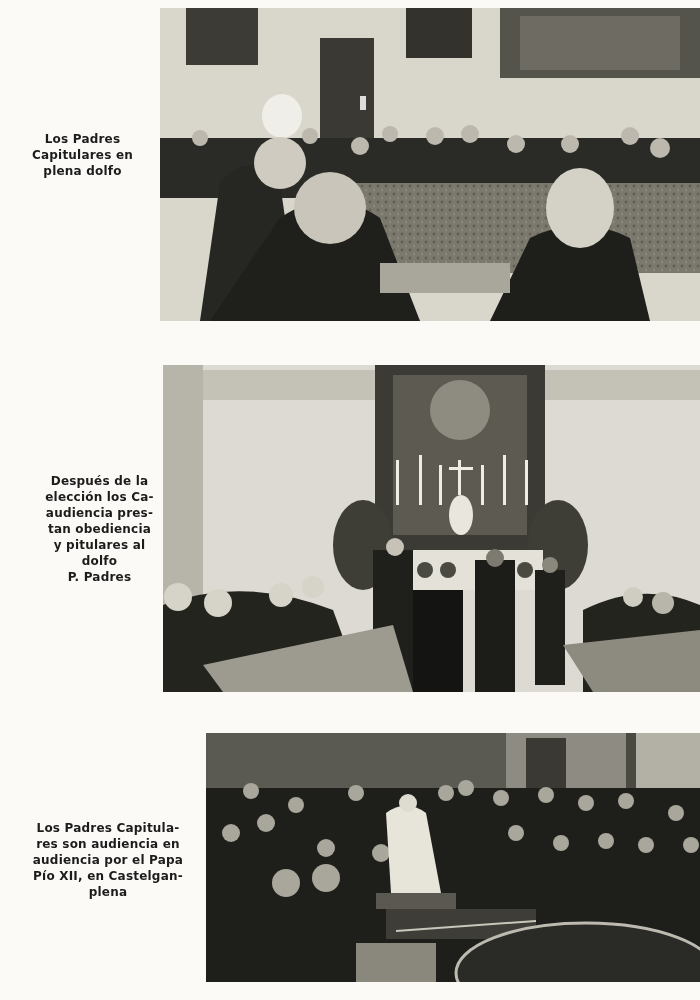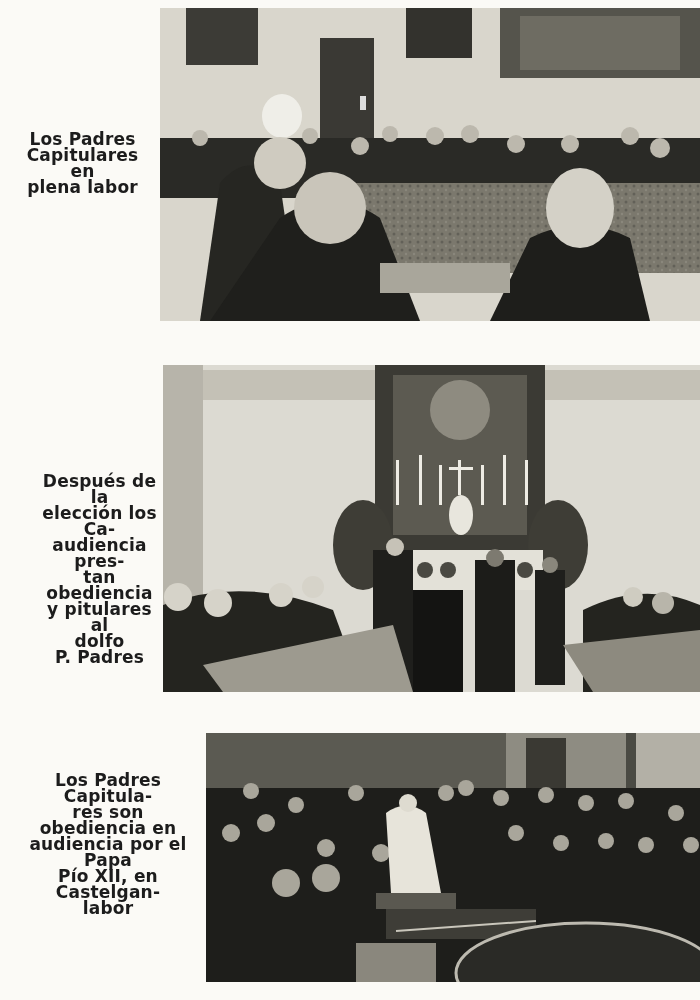--- a/index.html
+++ b/index.html
@@ -3,36 +3,36 @@
 <meta charset="utf-8">
 <style>
   html, body { margin: 0; padding: 0; }
   body {
     width: 700px; height: 1000px; position: relative; overflow: hidden;
     background: #fbfaf6;
     font-family: "DejaVu Sans", sans-serif;
   }
   .caption {
     position: absolute; text-align: center; font-weight: bold;
-    font-size: 17px; line-height: 16px; color: #1c1c1c;
+    font-size: 12px; line-height: 16px; color: #1c1c1c;
     font-family: "DejaVu Sans", sans-serif; letter-spacing: 0.2px;
   }
   .caption span { display: block; }
   .photo {
     position: absolute; overflow: hidden; background: #6d6b63;
   }
   .photo svg { display: block; width: 100%; height: 100%; }
 </style>
 </head>
 <body>
 
 <div class="caption" style="left:20px; top:131px; width:125px;">
   <span>Los Padres</span>
   <span>Capitulares en</span>
-  <span>plena labor</span>
+  <span>plena dolfo</span>
 </div>
 <div class="photo" style="left:160px; top:8px; width:540px; height:313px;">
   <svg viewBox="0 0 540 313" preserveAspectRatio="none">
     <rect width="540" height="313" fill="#d9d6cc"></rect>
 
     <rect x="26" y="0" width="72" height="57" fill="#3c3b36"></rect>
     <rect x="160" y="30" width="54" height="130" fill="#3a3934"></rect>
     <rect x="200" y="88" width="6" height="14" fill="#ddd"></rect>
     <rect x="246" y="0" width="66" height="50" fill="#33322d"></rect>
     <rect x="340" y="0" width="200" height="70" fill="#55544c"></rect>
@@ -133,26 +133,26 @@
     </g>
     <path d="M40 300 L230 260 L250 327 L60 327 Z" fill="#9d9a8f"></path>
 
     <path d="M420 245 Q480 215 537 240 L537 327 L420 327 Z" fill="#24241f"></path>
     <circle cx="470" cy="232" r="10" fill="#cfccc1"></circle>
       <circle cx="500" cy="238" r="11" fill="#b8b5aa"></circle>
     <path d="M400 280 L537 265 L537 327 L430 327 Z" fill="#8d8a7f"></path>
   </svg>
 </div>
 
-<div class="caption" style="left:28px; top:772px; width:160px;">
+<div class="caption" style="left:28px; top:820px; width:160px;">
   <span>Los Padres Capitula-</span>
-  <span>res son obediencia en</span>
+  <span>res son audiencia en</span>
   <span>audiencia por el Papa</span>
   <span>Pío XII, en Castelgan-</span>
-  <span>labor</span>
+  <span>plena</span>
 </div>
 <div class="photo" style="left:206px; top:733px; width:494px; height:249px;">
   <svg viewBox="0 0 494 249" preserveAspectRatio="none">
     <rect width="494" height="249" fill="#4a4a43"></rect>
     <rect x="0" y="0" width="300" height="70" fill="#5b5a52"></rect>
     <rect x="300" y="0" width="120" height="90" fill="#8e8c82"></rect>
     <rect x="320" y="5" width="40" height="60" fill="#3a3933"></rect>
     <rect x="430" y="0" width="64" height="90" fill="#b3b0a6"></rect>
 
     <rect x="0" y="55" width="494" height="194" fill="#1e1e1b"></rect>

